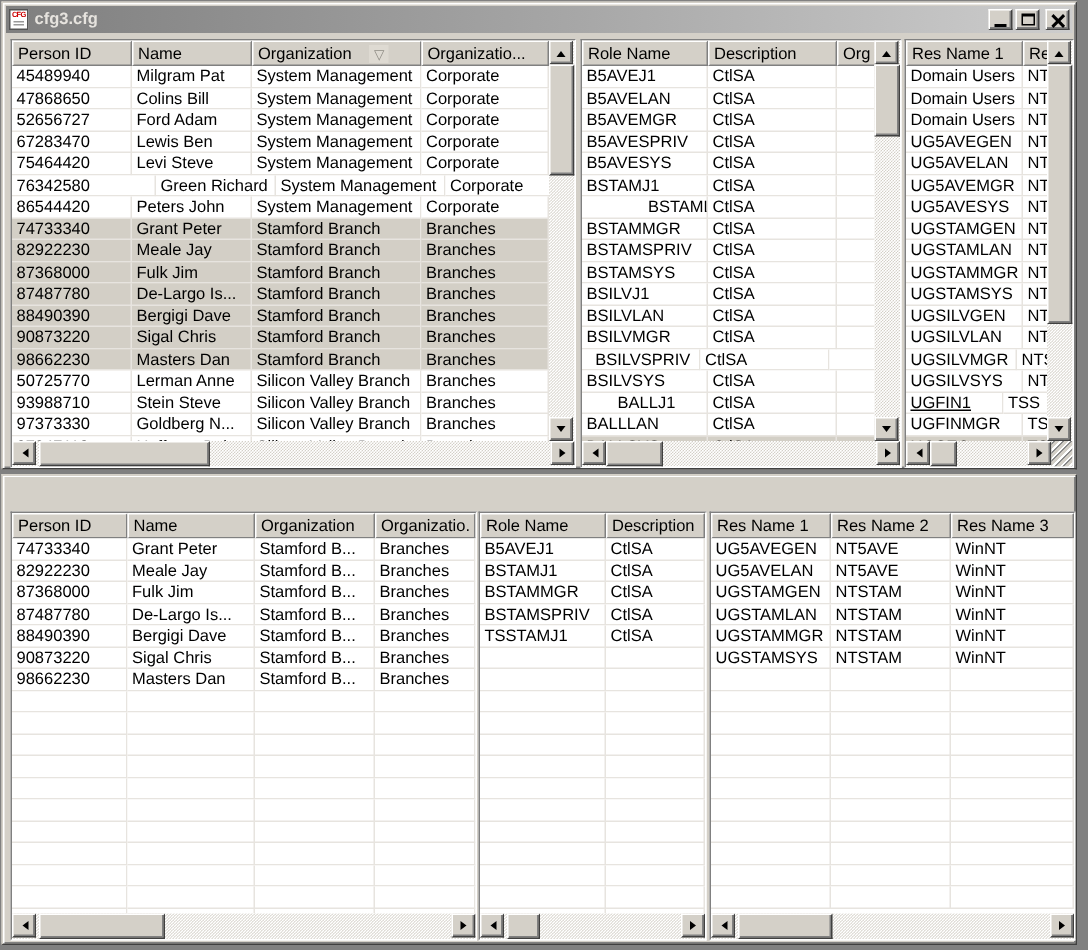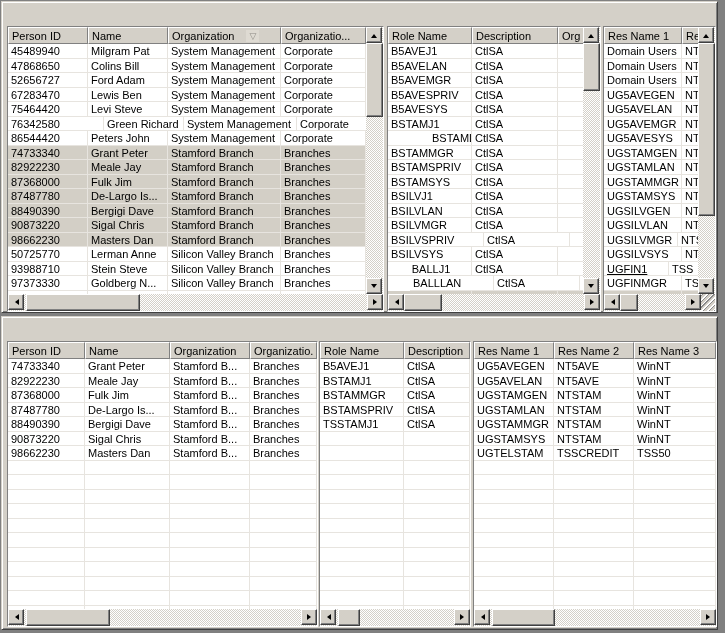--- a/index.html
+++ b/index.html
@@ -98,20 +98,39 @@
   .tri.right{border-left:4px solid #000;margin-right:-2px;}
   .grip{
     position:absolute;right:0;bottom:0;width:14px;height:17px;background:#d4d0c8;
     background-image:repeating-linear-gradient(135deg,#ffffff 0 1px,#8a8a8a 1px 2px,#d4d0c8 2px 4px);
   }
 </style>
 </head>
 <body>
 
 <div class="window" id="win0" style="left: 1px; top: 1px; width: 717px; height: 312px;">
+  <div class="titlebar inactive">
+    <span class="doc-icon">
+      <span class="cfg-txt">CFG</span>
+      <span class="ln"></span>
+      <span class="ln"></span>
+    </span>
+    <span class="title-text">cfg3.cfg</span>
+    <span class="tb-buttons">
+      <button class="tb-btn">
+          <span class="g-min"></span>
+        </button>
+      <button class="tb-btn">
+          <span class="g-max"></span>
+        </button>
+      <button class="tb-btn close">
+          <span class="g-close"></span>
+        </button>
+    </span>
+  </div>
 <div class="pane" style="left: 5px; top: 24px; width: 377px; height: 286px;">
       <div class="hdr" style="width: 358px;">
         <div class="hcell" style="width: 80px;">
           <span>Person ID</span>
         </div>
         <div class="hcell" style="width: 80px;">
           <span>Name</span>
         </div>
         <div class="hcell" style="width: 113px;">
           <span>Organization</span>
@@ -322,36 +341,36 @@
           <div class="cell" style="width: 84px;">BSILVLAN</div>
           <div class="cell" style="width: 86px;">CtlSA</div>
           <div class="cell" style="width: 44px;"></div>
         </div>
         <div class="row">
           <div class="cell" style="width: 84px;">BSILVMGR</div>
           <div class="cell" style="width: 86px;">CtlSA</div>
           <div class="cell" style="width: 44px;"></div>
         </div>
         <div class="row">
-          <div class="cell" style="width: 96px;">BSILVSPRIV</div>
+          <div class="cell" style="width: 79px; text-align: center;">BSILVSPRIV</div>
           <div class="cell" style="width: 86px;">CtlSA</div>
           <div class="cell" style="width: 44px;"></div>
         </div>
         <div class="row">
           <div class="cell" style="width: 84px;">BSILVSYS</div>
           <div class="cell" style="width: 86px;">CtlSA</div>
           <div class="cell" style="width: 44px;"></div>
         </div>
         <div class="row">
           <div class="cell" style="width: 84px; text-align: center;">BALLJ1</div>
           <div class="cell" style="width: 86px;">CtlSA</div>
           <div class="cell" style="width: 44px;"></div>
         </div>
         <div class="row">
-          <div class="cell" style="width: 84px; margin-left: 22px;">BALLLAN</div>
+          <div class="cell" style="width: 84px;">BALLLAN</div>
           <div class="cell" style="width: 86px;">CtlSA</div>
           <div class="cell" style="width: 44px;"></div>
         </div>
         <div class="row sel">
           <div class="cell" style="width: 84px;">BALLSYS</div>
           <div class="cell" style="width: 86px;">CtlSA</div>
           <div class="cell" style="width: 44px;"></div>
         </div>
       </div>
       <div class="vscroll scroll-track" style="height: 267px;">
@@ -744,25 +763,20 @@
           <div class="cell" style="width: 80px;">UGSTAMMGR</div>
           <div class="cell" style="width: 80px;">NTSTAM</div>
           <div class="cell" style="width: 82px;">WinNT</div>
         </div>
         <div class="row">
           <div class="cell" style="width: 80px;">UGSTAMSYS</div>
           <div class="cell" style="width: 80px;">NTSTAM</div>
           <div class="cell" style="width: 82px;">WinNT</div>
         </div>
         <div class="row">
-          <div class="cell" style="width: 80px;">UGTELSTAM</div>
-          <div class="cell" style="width: 80px;">TSSCREDIT</div>
-          <div class="cell" style="width: 82px;">TSS50</div>
-        </div>
-        <div class="row">
           <div class="cell" style="width: 80px;"></div>
           <div class="cell" style="width: 80px;"></div>
           <div class="cell" style="width: 82px;"></div>
         </div>
         <div class="row">
           <div class="cell" style="width: 80px;"></div>
           <div class="cell" style="width: 80px;"></div>
           <div class="cell" style="width: 82px;"></div>
         </div>
         <div class="row">

